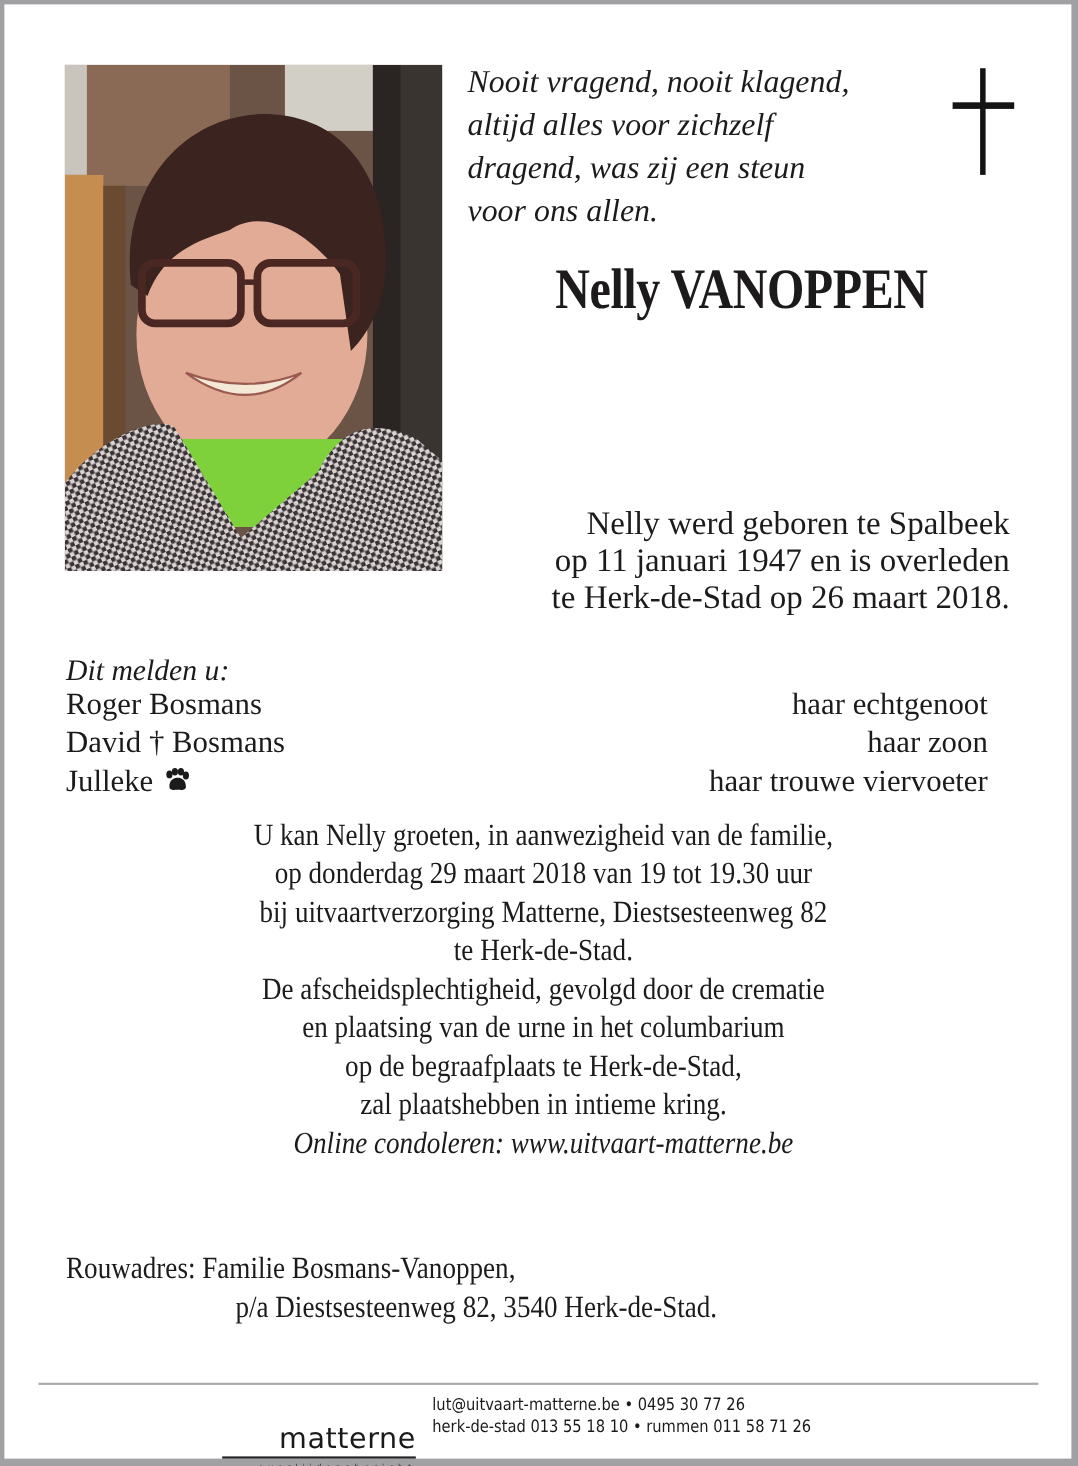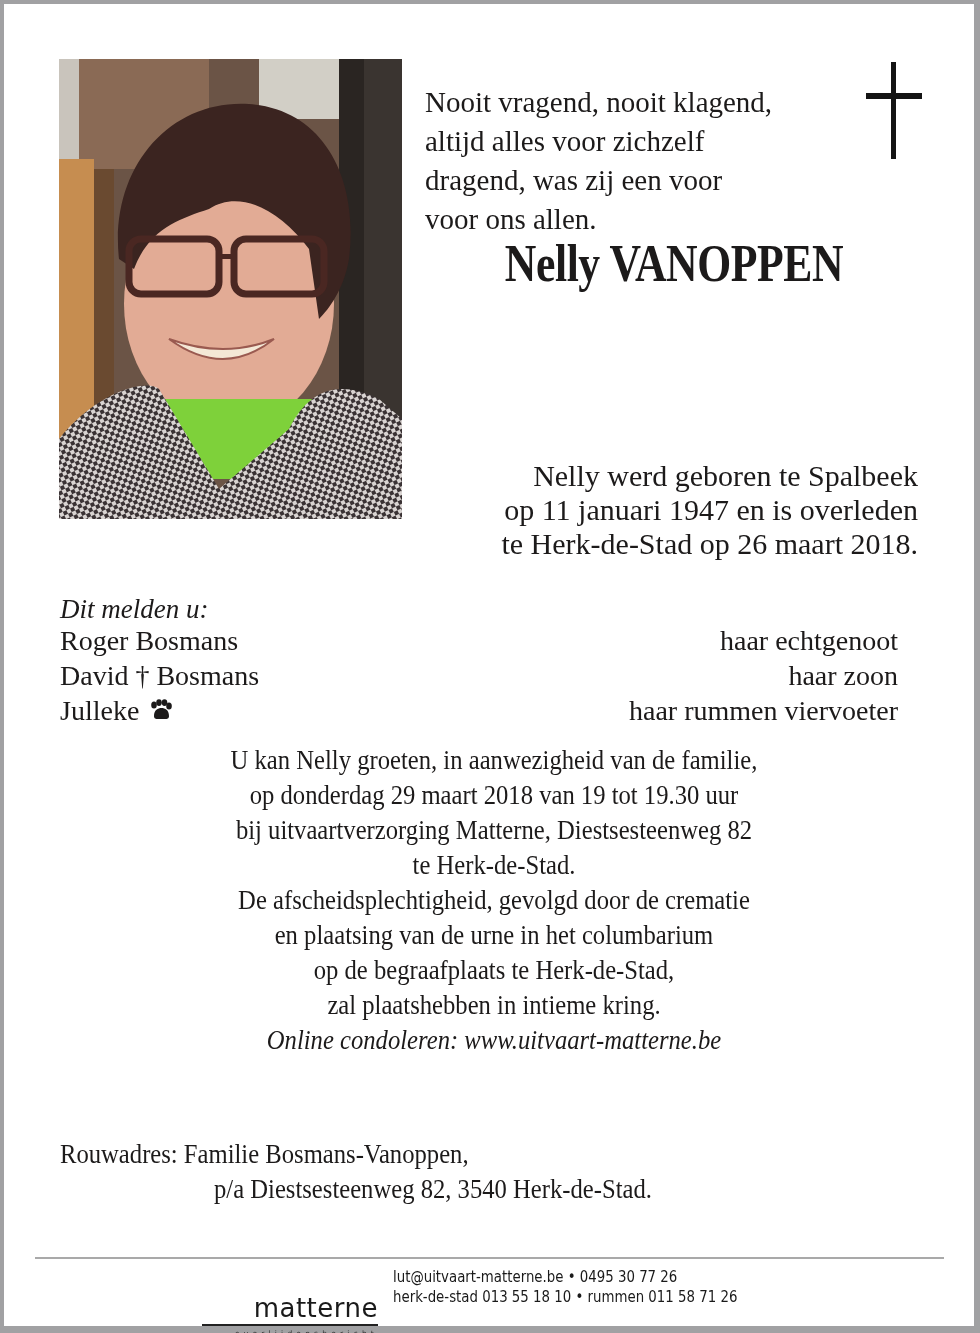--- a/index.html
+++ b/index.html
@@ -14,21 +14,21 @@
     background: #ffffff;
   }
   .abs { position: absolute; }
   .serif { font-family: "Liberation Serif", serif; }
   .photo {
     left: 55px; top: 55px; width: 343px; height: 460px; overflow: hidden;
     background: #5a4536;
   }
   .quote {
     left: 421px; top: 52px; width: 420px;
-    font-size: 29px; line-height: 39px; margin-top: 27px;
+    font-style: italic; font-size: 29px; line-height: 39px;
   }
   .cross { left: 862px; top: 58px; width: 56px; height: 97px; }
   .cross .v { position: absolute; left: 25px; top: 0; width: 5px; height: 97px; background: #141414; }
   .cross .h { position: absolute; left: 0; top: 31px; width: 56px; height: 6px; background: #141414; }
   .name {
     left: 420px; top: 228px; width: 500px; text-align: center;
     font-weight: bold; font-size: 52px; line-height: 64px;
     transform: scaleX(0.84); transform-origin: center;
     letter-spacing: -0.5px;
   }
@@ -109,21 +109,21 @@
 
       <path d="M90 340 L260 340 L240 420 L110 420 Z" fill="#7ed13a"></path>
 
       <path d="M0 460 L0 380 C40 330 90 320 100 330 L160 430 L230 370 C250 330 280 320 320 340 L343 360 L343 460 Z" fill="url(#scarf)"></path>
     </svg>
   </div>
 
   <div class="abs quote serif">
     <div>Nooit vragend, nooit klagend,</div>
     <div>altijd alles voor zichzelf</div>
-    <div>dragend, was zij een voor</div>
+    <div>dragend, was zij een steun</div>
     <div>voor ons allen.</div>
   </div>
 
   <div class="abs cross">
     <div class="v"></div>
       <div class="h"></div>
   </div>
 
   <div class="abs name serif">Nelly VANOPPEN</div>
 
@@ -154,21 +154,21 @@
     <span class="who">
       <span>Julleke</span>
       <svg class="paw" viewBox="0 0 26 22">
         <ellipse cx="6" cy="6" rx="2.8" ry="3.6" fill="#1c1a1a"></ellipse>
         <ellipse cx="11" cy="3.6" rx="2.8" ry="3.4" fill="#1c1a1a"></ellipse>
         <ellipse cx="16.5" cy="3.6" rx="2.8" ry="3.4" fill="#1c1a1a"></ellipse>
         <ellipse cx="21" cy="7" rx="2.8" ry="3.6" fill="#1c1a1a"></ellipse>
         <path d="M6 17 C6 11 10 9 13.5 9 C17 9 21 11 21 17 C21 21 17 20 13.5 20 C10 20 6 21 6 17 Z" fill="#1c1a1a"></path>
       </svg>
     </span>
-    <span class="rel">haar rummen viervoeter</span>
+    <span class="rel">haar trouwe viervoeter</span>
   </div>
 
   <div class="abs center-block serif" style="top:738px;">
     <span class="l">U kan Nelly groeten, in aanwezigheid van de familie,</span>
     <span class="l">op donderdag 29 maart 2018 van 19 tot 19.30 uur</span>
     <span class="l">bij uitvaartverzorging Matterne, Diestsesteenweg 82</span>
     <span class="l">te Herk-de-Stad.</span>
     <span class="l">De afscheidsplechtigheid, gevolgd door de crematie</span>
     <span class="l">en plaatsing van de urne in het columbarium</span>
     <span class="l">op de begraafplaats te Herk-de-Stad,</span>

